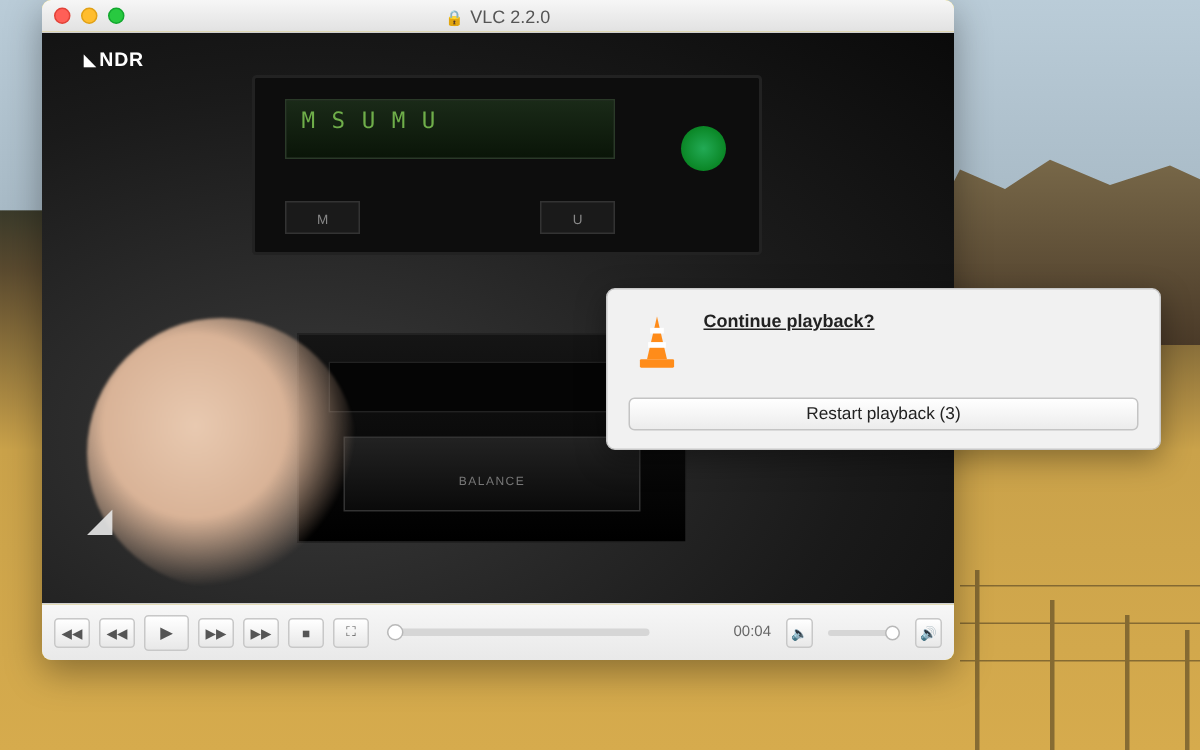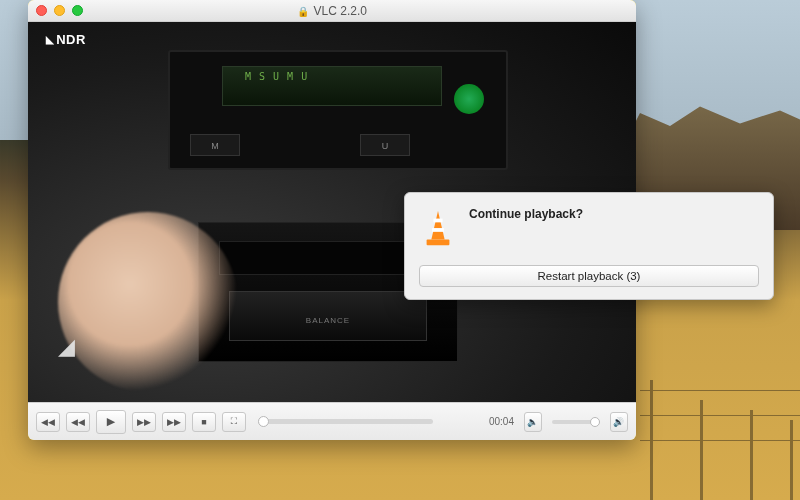--- a/index.html
+++ b/index.html
@@ -46,27 +46,27 @@
     .title-text { position:absolute; left:0; right:0; text-align:center; font-size:12px; color:#555; pointer-events:none;}
     .title-text .lock{font-size:10px; color:#888; margin-right:4px;}
 
     .video-area {
       position: relative; height: 380px; background:#111;
       background:
         radial-gradient(ellipse at 30% 70%, #3a3a3a 0%, #1a1a1a 60%, #0a0a0a 100%);
       overflow:hidden;
     }
     .ndr {
-      position:absolute; top:10px; left:18px; color:#fff; font-weight:600; letter-spacing:0.5px;
+      position:absolute; top:10px; left:28px; color:#fff; font-weight:600; letter-spacing:0.5px;
       font-size:13px;
     }
     .ndr .tri { display:inline-block; transform:rotate(0deg); margin-right:2px; font-size:10px; vertical-align:1px; }
     
     .radio { position:absolute; top:28px; left:140px; width:340px; height:120px; background:#0d0d0d; border:2px solid #222; border-radius:3px;}
-    .radio-display{position:absolute; top:14px; left:20px; width:220px; height:40px; background:linear-gradient(#1a2a18,#0a1508); border:1px solid #2a3a28; font-family:monospace; color:#6fae4a; font-size:10px; padding:4px 22px; letter-spacing:1px;margin-left:32px;}
+    .radio-display{position:absolute; top:14px; left:20px; width:220px; height:40px; background:linear-gradient(#1a2a18,#0a1508); border:1px solid #2a3a28; font-family:monospace; color:#6fae4a; font-size:15px; padding:4px 10px; letter-spacing:1px;}
     .radio-display .row{white-space:nowrap;}
     .radio-knob{position:absolute; right:22px; top:32px; width:30px; height:30px; border-radius:50%; background:radial-gradient(#2a5,#071);}
     .radio-btn{position:absolute; bottom:12px; width:50px; height:22px; background:#1a1a1a; border:1px solid #333; color:#888; font-size:9px; text-align:center; line-height:22px;}
     .rb1{left:20px;} .rb2{left:190px;}
     .cassette{position:absolute; top:200px; left:170px; width:260px; height:140px; background:linear-gradient(#151515,#000); border:1px solid #222;}
     .cassette .slot{position:absolute; top:18px; left:20px; right:20px; height:34px; background:#050505; border:1px solid #222;}
     .cassette .deck{position:absolute; bottom:20px; left:30px; right:30px; height:50px; background:linear-gradient(#222,#0a0a0a); border:1px solid #333;}
     .cassette .label{position:absolute; bottom:36px; left:0; right:0; text-align:center; color:#777; font-size:8px; letter-spacing:1px;margin-top:32px;}
     .hand{position:absolute; top:190px; left:30px; width:180px; height:180px;
       background: radial-gradient(ellipse at 40% 40%, #e8c9b0 0%, #d9b397 40%, rgba(0,0,0,0) 70%);
@@ -92,21 +92,21 @@
 
     
     .dialog {
       position:absolute; left:404px; top:192px; width:370px; background:#f1f1f1;
       border-radius:6px; box-shadow:0 6px 20px rgba(0,0,0,0.35); padding:14px 14px 12px 14px;
       border:1px solid #c8c8c8;
     }
     .dialog-body{display:flex; gap:12px; align-items:flex-start;}
     .cone{width:38px;height:44px;position:relative;flex-shrink:0;}
     .cone svg{width:100%;height:100%;}
-    .dialog-text .dlg-title{font-weight:700; font-size:12px; color:#222; margin-bottom:19px;}
+    .dialog-text .dlg-title{font-weight:700; font-size:12px; color:#222; margin-bottom:19px;text-decoration:underline;}
     .dialog-text .dlg-msg{font-size:10.5px; color:#333;}
     .dialog-buttons{display:flex; gap:10px; margin-top:14px; justify-content:flex-start;align-items:center;}
     .dlg-btn{
       flex:1; height:22px; font-size:11.5px; border-radius:4px; border:1px solid #c4c4c4;
       background:linear-gradient(#fff,#ececec); color:#222;
       display:flex;align-items:center;justify-content:center; min-width:0;
     }
     .dlg-btn.primary{background:linear-gradient(#5aa8ff,#2a7be8); color:#fff; border-color:#2a6fd0;}
   </style>
 </head>

